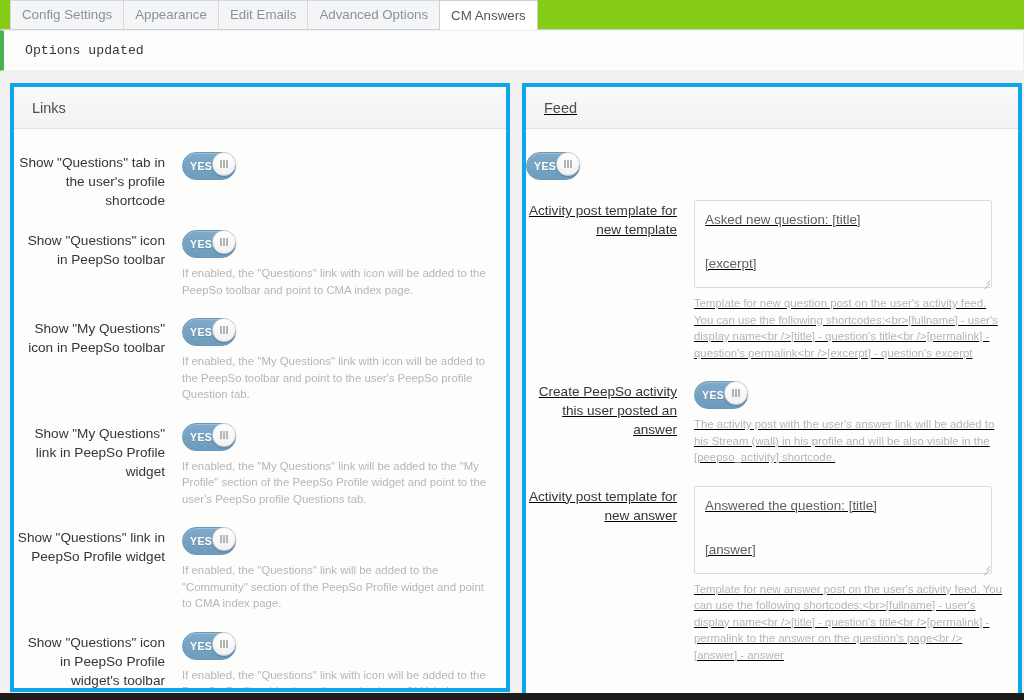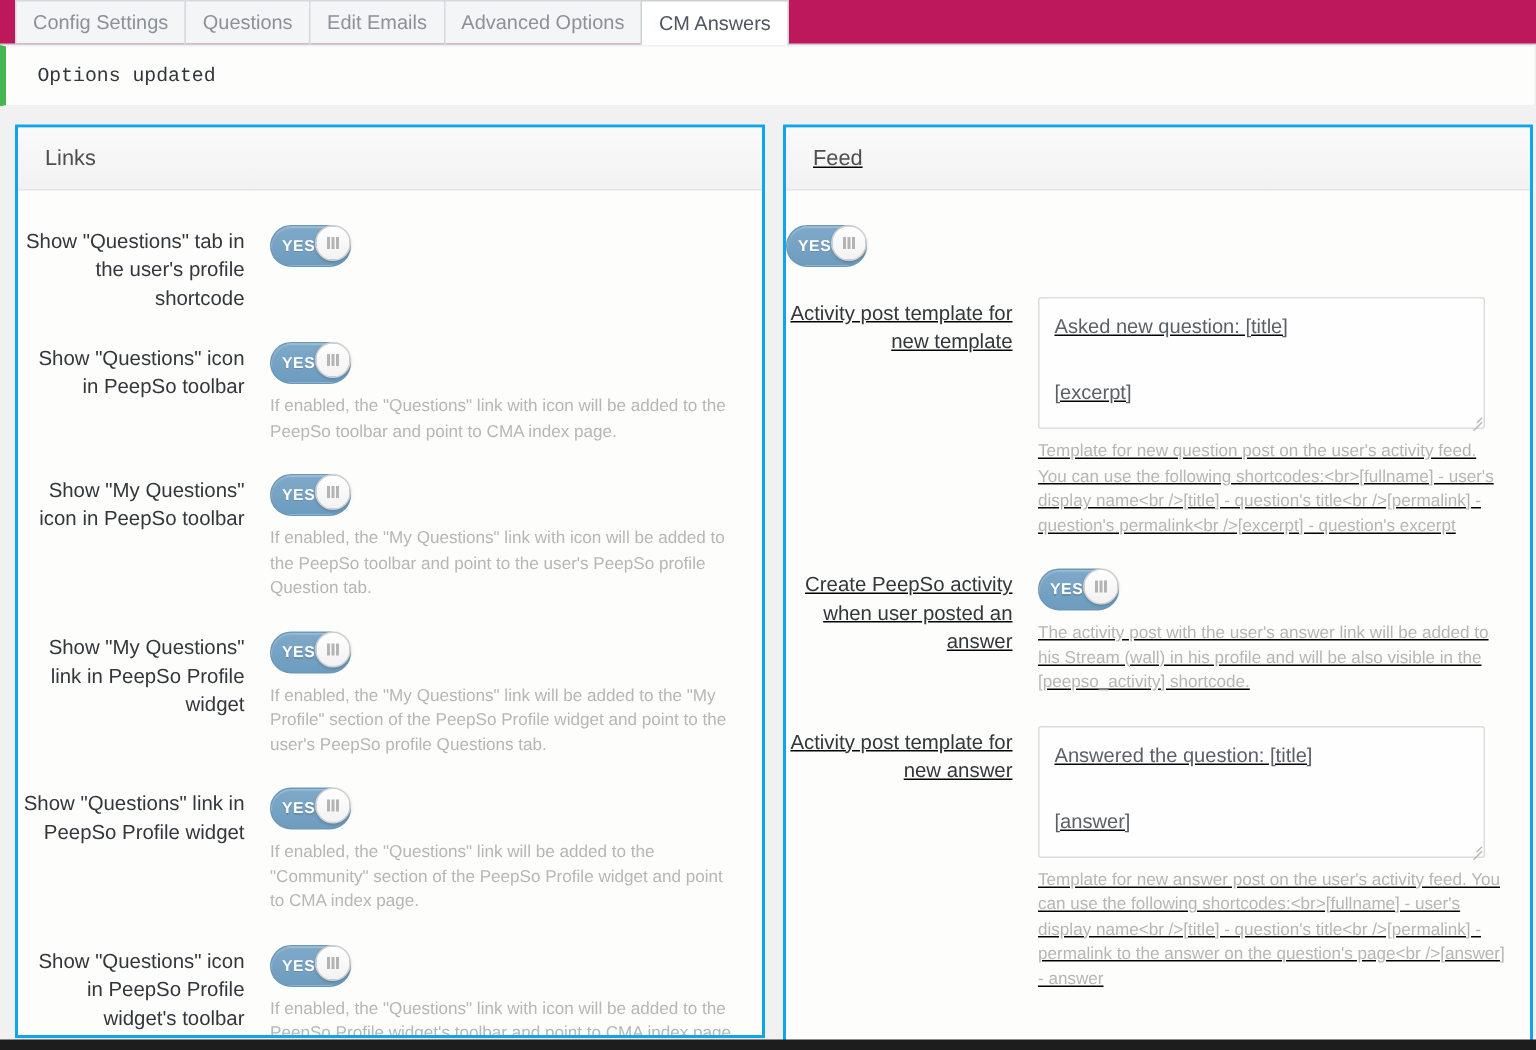--- a/index.html
+++ b/index.html
@@ -8,21 +8,21 @@
     width: 1024px; height: 700px;
     background: #f1f1f1;
     font-family: "Liberation Sans", sans-serif;
     overflow: hidden;
   }
 
   
   .tabbar {
     position: relative;
     height: 30px;
-    background: #be185d;
+    background: #84cc16;
     border-bottom: 1px solid #ccd0d4;
     padding-left: 10px;
     display: flex;
     align-items: flex-end;
   }
   .tab {
     height: 29px;
     line-height: 28px;
     padding: 0 11px;
     font-size: 13.3px;
@@ -70,21 +70,21 @@
     height: 629px;
     background: #f1f1f1;
     padding: 12px 2px 0 2px;
     display: flex;
     align-items: flex-start;
     gap: 12px;
   }
 
   .panel {
     background: #fdfefb;
-    border: 2px solid #0ea5e9;
+    border: 4px solid #0ea5e9;
     box-shadow: 0 1px 1px rgba(0,0,0,0.04);
     flex: 1 1 0;
     min-width: 0;
     align-self: stretch;
     overflow: hidden;
   }
   .panel-left  { margin-left: 8px; margin-bottom: 8px; }
   .panel-right { margin-right: 0px; margin-bottom: 0px; text-decoration: underline; }
 
   .panel-header {
@@ -213,21 +213,21 @@
     left: 0; bottom: 0;
     width: 100%; height: 7px;
     background: #1d1d1d;
   }
 </style>
 </head>
 <body>
 
 <div class="tabbar">
   <div class="tab">Config Settings</div>
-  <div class="tab">Questions</div>
+  <div class="tab">Appearance</div>
   <div class="tab">Edit Emails</div>
   <div class="tab">Advanced Options</div>
   <div class="tab active">CM Answers</div>
 </div>
 
 <div class="notice">
   <span class="notice-text">Options updated</span>
 </div>
 
 <div class="page">
@@ -366,21 +366,21 @@
             <span class="ta-grip">
                 <span></span>
                 <span></span>
               </span>
           </div>
           <div class="help wide">Template for new question post on the user's activity feed. You can use the following shortcodes:&lt;br&gt;[fullname] - user's display name&lt;br /&gt;[title] - question's title&lt;br /&gt;[permalink] - question's permalink&lt;br /&gt;[excerpt] - question's excerpt</div>
         </div>
       </div>
 
       <div class="row">
-        <div class="row-label">Create PeepSo activity when user posted an answer</div>
+        <div class="row-label">Create PeepSo activity this user posted an answer</div>
         <div class="row-field">
           <div class="toggle">
             <span class="toggle-text">YES</span>
             <span class="toggle-knob">
                 <i></i>
                 <i></i>
                 <i></i>
               </span>
           </div>
           <div class="help wide">The activity post with the user's answer link will be added to his Stream (wall) in his profile and will be also visible in the [peepso_activity] shortcode.</div>

